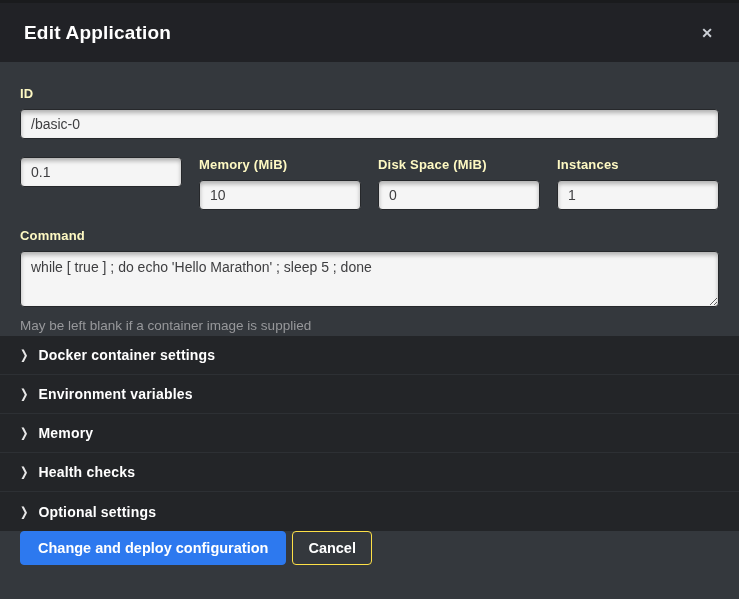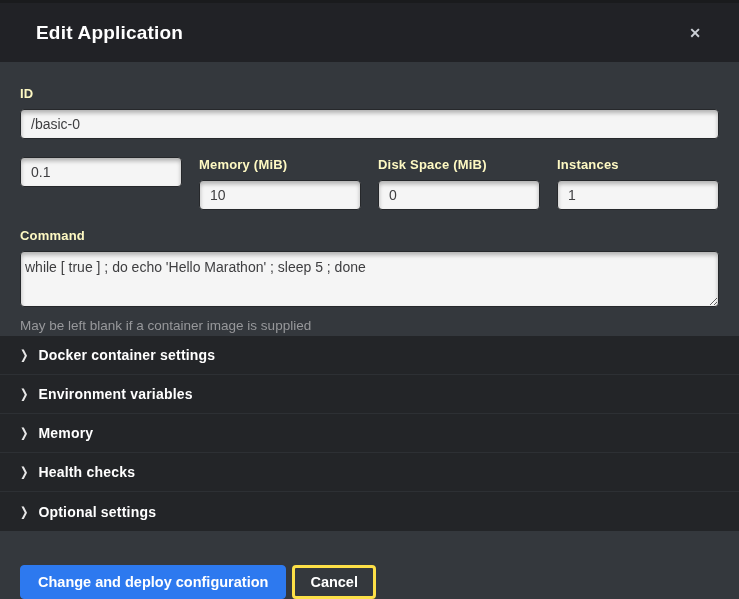--- a/index.html
+++ b/index.html
@@ -13,21 +13,21 @@
   .modal {
     width: 739px; height: 599px;
     display: flex; flex-direction: column;
     border-top: 3px solid #1a1b1d;
   }
   
   .modal-header {
     flex: none; height: 59px;
     background: #212226;
     display: flex; align-items: center;
-    padding: 0 36px;
+    padding: 0 24px;
   }
   .modal-title {
     color: #ffffff; font-size: 19px; font-weight: bold;
     letter-spacing: .2px;
   }
   .close-btn {
     margin-left: auto;
     color: #ccd0d6; font-size: 14px; font-weight: bold;
     line-height: 1; cursor: pointer; padding: 4px 2px;
   }
@@ -46,21 +46,21 @@
     width: 100%;
     background: #f5f5f5;
     border: 1px solid #26282b;
     border-radius: 4px;
     box-shadow: inset 0 3px 4px rgba(0,0,0,0.28);
     color: #3e3e40; font-size: 14px;
     font-family: "Liberation Sans", sans-serif;
     outline: none;
   }
   .text-input { height: 30px; padding: 12px 10px; }
-  .textarea-input { height: 56px; padding: 6px 4px; resize: both; line-height: 1.3; }
+  .textarea-input { height: 56px; padding: 6px 10px; resize: both; line-height: 1.3; }
   .row-4 {
     display: grid;
     grid-template-columns: repeat(4, 1fr);
     gap: 17px;
     margin-top: 18px;
   }
   .command-group { margin-top: 18px; }
   .help-text {
     color: #97989b; font-size: 13.5px; margin-top: 7px;
   }
@@ -76,40 +76,40 @@
   .acc-row:last-child { border-bottom: none; }
   .chevron {
     color: #e8e8e8; font-size: 10px; line-height: 1;
     margin-right: 10px; transform: scaleY(1.25);
   }
   .acc-title { color: #ffffff; font-size: 14px; font-weight: bold; letter-spacing: .2px; text-align: center; }
   
   .modal-footer {
     flex: 1;
     background: #34383d;
-    display: flex; align-items: flex-end; gap: 6px;
+    display: flex; align-items: flex-start; gap: 6px;
     padding: 0 20px;
   }
   .btn {
     height: 34px;
     border-radius: 4px;
     font-family: "Liberation Sans", sans-serif;
     font-size: 14.5px; font-weight: bold;
     color: #ffffff;
     display: inline-flex; align-items: center;
     cursor: pointer;
   }
   .btn-primary {
     background: #2d79ef;
     border: 1px solid #2d79ef;
     padding: 0 17px;
   }
   .btn-default {
     background: transparent;
-    border: 3px solid #fde047;
+    border: 1px solid #fde047;
     padding: 0 15px;
   }
 </style>
 </head>
 <body>
 
 <div class="modal">
 
   <div class="modal-header">
     <span class="modal-title">Edit Application</span>

